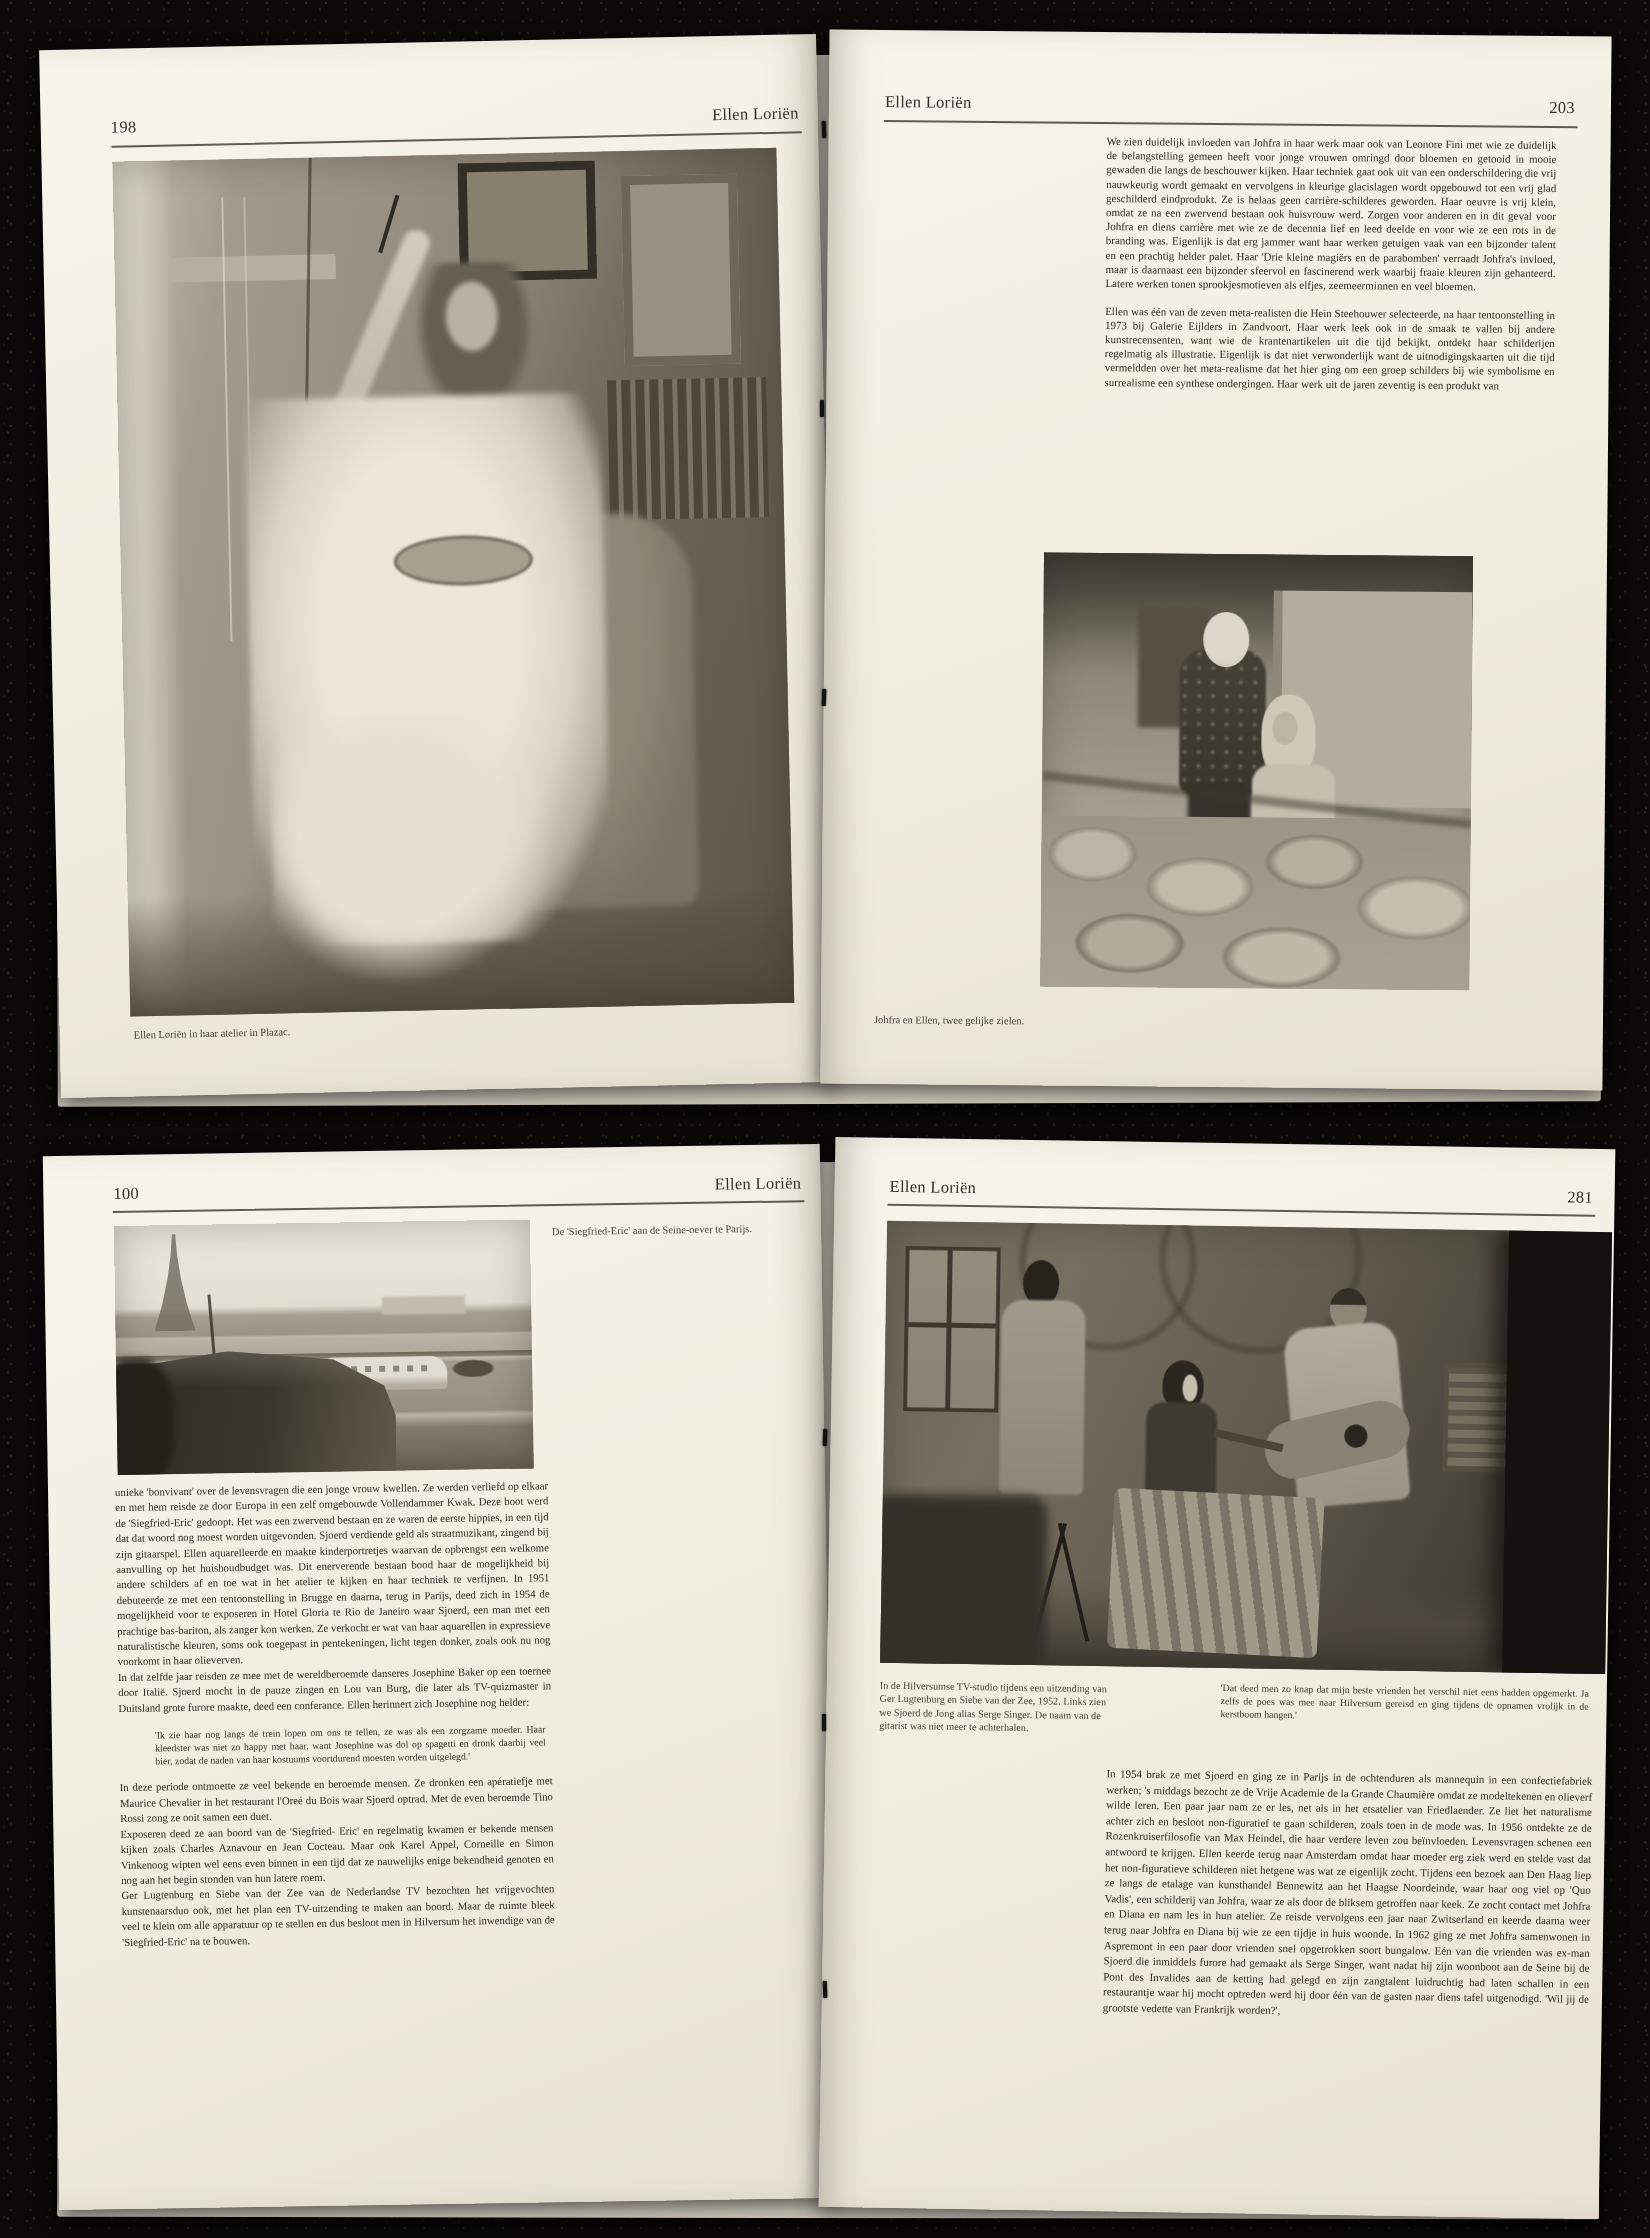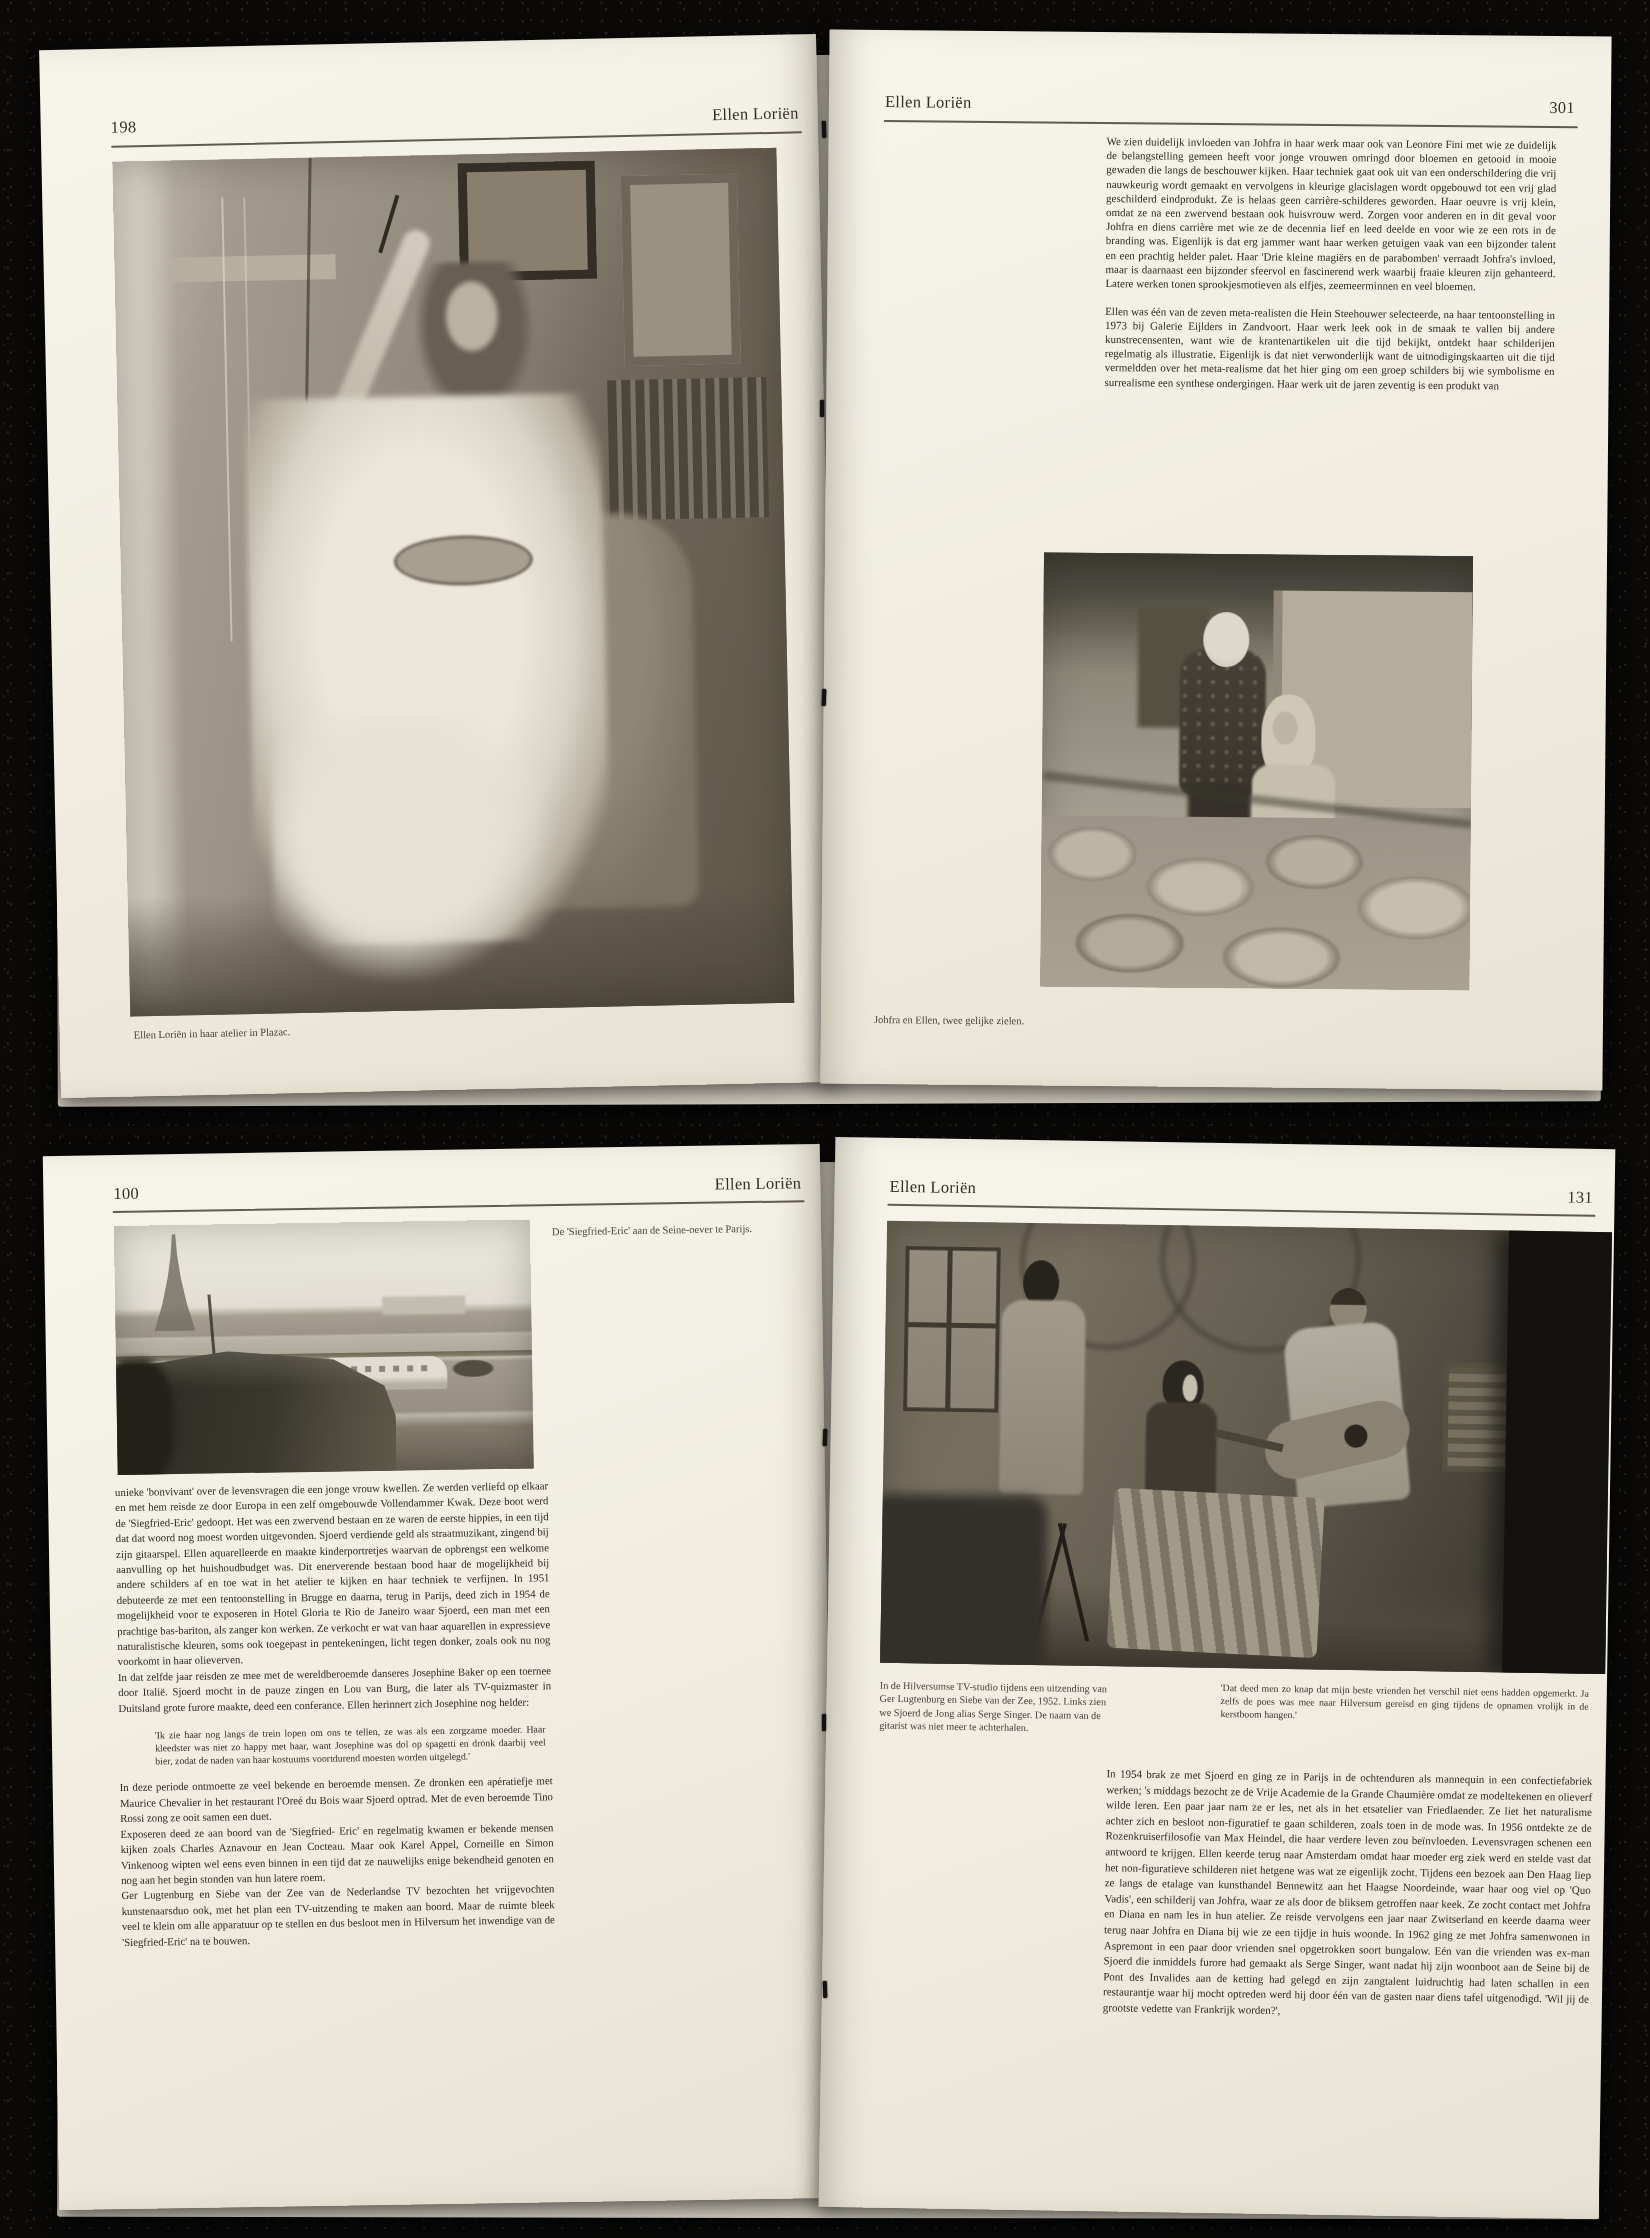--- a/index.html
+++ b/index.html
@@ -67,21 +67,21 @@
       <div class="ph" style="left:146px;top:559px;width:279px;height:267px;background:radial-gradient(ellipse at 45% 45%, #e6e1d4 0 45%, transparent 72%);filter:blur(3.8px);"></div>
       <div class="ph" style="left:273px;top:381px;width:133px;height:44px;background:#a89f8f;border:3.8px solid #6f675a;border-radius:50%;filter:blur(1.3px);"></div>
     </div>
 
     <div class="caption" style="left:74px;top:980px;width:483px;">Ellen Loriën in haar atelier in Plazac.</div>
   </div>
 
   <div class="page gutter-right" id="page203" style="left:825px;top:33px;width:782px;height:1054px;transform:rotate(0.5deg);">
     <div class="hdr-row" style="left:56px;right:36px;top:62px;">
       <span>Ellen Loriën</span>
-      <span>301</span>
+      <span>203</span>
     </div>
     <div class="rule" style="left:55px;right:33px;top:90px;"></div>
 
     <div class="bodytext" style="left:278px;top:102px;width:450px;">
       <p>We zien duidelijk invloeden van Johfra in haar werk maar ook van Leonore Fini met wie ze duidelijk de belangstelling gemeen heeft voor jonge vrouwen omringd door bloemen en getooid in mooie gewaden die langs de beschouwer kijken. Haar techniek gaat ook uit van een onderschildering die vrij nauwkeurig wordt gemaakt en vervolgens in kleurige glacislagen wordt opgebouwd tot een vrij glad geschilderd eindprodukt. Ze is helaas geen carrière-schilderes geworden. Haar oeuvre is vrij klein, omdat ze na een zwervend bestaan ook huisvrouw werd. Zorgen voor anderen en in dit geval voor Johfra en diens carrière met wie ze de decennia lief en leed deelde en voor wie ze een rots in de branding was. Eigenlijk is dat erg jammer want haar werken getuigen vaak van een bijzonder talent en een prachtig helder palet. Haar 'Drie kleine magiërs en de parabomben' verraadt Johfra's invloed, maar is daarnaast een bijzonder sfeervol en fascinerend werk waarbij fraaie kleuren zijn gehanteerd. Latere werken tonen sprookjesmotieven als elfjes, zeemeerminnen en veel bloemen.</p>
       <p class="gap">Ellen was één van de zeven meta-realisten die Hein Steehouwer selecteerde,  na haar tentoonstelling in 1973 bij Galerie Eijlders in Zandvoort. Haar werk leek ook in de smaak te vallen bij andere kunstrecensenten, want wie de krantenartikelen uit die tijd bekijkt, ontdekt haar schilderijen regelmatig als illustratie. Eigenlijk is dat niet verwonderlijk want de uitnodigingskaarten uit die tijd  vermeldden over het meta-realisme dat het hier ging om een groep schilders bij wie symbolisme en surrealisme een synthese ondergingen. Haar werk uit de jaren zeventig is een produkt van</p>
     </div>
 
     <div class="photo" style="left:219px;top:521px;width:429px;height:434px;
            background-image:
@@ -151,21 +151,21 @@
       <p class="quote" style="margin:12.7px 6.3px 12.7px 36px;">'Ik zie haar nog langs de trein lopen om ons te tellen, ze was als een zorgzame moeder. Haar kleedster was niet zo happy met haar, want Josephine was dol op spagetti en dronk daarbij veel bier, zodat de naden van haar kostuums voortdurend moesten worden uitgelegd.'</p>
       <p>In deze periode ontmoette ze veel bekende en beroemde mensen. Ze dronken een  apératiefje met Maurice Chevalier in het restaurant l'Oreé du Bois waar Sjoerd optrad. Met de even beroemde Tino Rossi zong ze ooit samen een duet.</p>
       <p>Exposeren deed ze aan boord van de 'Siegfried- Eric' en regelmatig kwamen er bekende mensen kijken zoals Charles Aznavour en Jean Cocteau. Maar ook Karel Appel, Corneille en Simon Vinkenoog wipten wel eens even binnen in een tijd dat ze nauwelijks enige bekendheid genoten en nog aan het begin stonden van hun latere roem.</p>
       <p>Ger Lugtenburg en Siebe van der Zee van de Nederlandse TV bezochten het vrijgevochten kunstenaarsduo ook, met het plan een TV-uitzending te maken aan boord. Maar de ruimte bleek veel te klein om alle apparatuur op te stellen en dus besloot men in Hilversum het inwendige van de 'Siegfried-Eric' na te bouwen.</p>
     </div>
   </div>
 
   <div class="page gutter-right" id="page201" style="left:827px;top:1143px;width:780px;height:1070px;transform:rotate(0.9deg);">
     <div class="hdr-row" style="left:55px;right:21.6px;top:39px;">
       <span>Ellen Loriën</span>
-      <span>131</span>
+      <span>281</span>
     </div>
     <div class="rule" style="left:53px;right:19px;top:66px;"></div>
 
     <div class="photo" style="left:53px;top:83px;width:725px;height:442px;
            background-image:
              linear-gradient(180deg, transparent 356px, rgba(80,74,64,.7) 394px, #413c34 442px),
              linear-gradient(115deg, #6e6859 0%, #766e5f 22%, #645e50 48%, #4a453c 75%, #2e2b25 100%);">
       <div class="ph" style="left:19px;top:25.4px;width:95px;height:165px;background:linear-gradient(#958e7e,#8a8373);box-shadow:inset 0 0 0 3.8px #3e382e;filter:blur(0.6px);">
         <div class="ph" style="left:42px;top:0;width:5.1px;height:165px;background:#3e382e;"></div>
         <div class="ph" style="left:0;top:76px;width:95px;height:5.1px;background:#3e382e;"></div>

